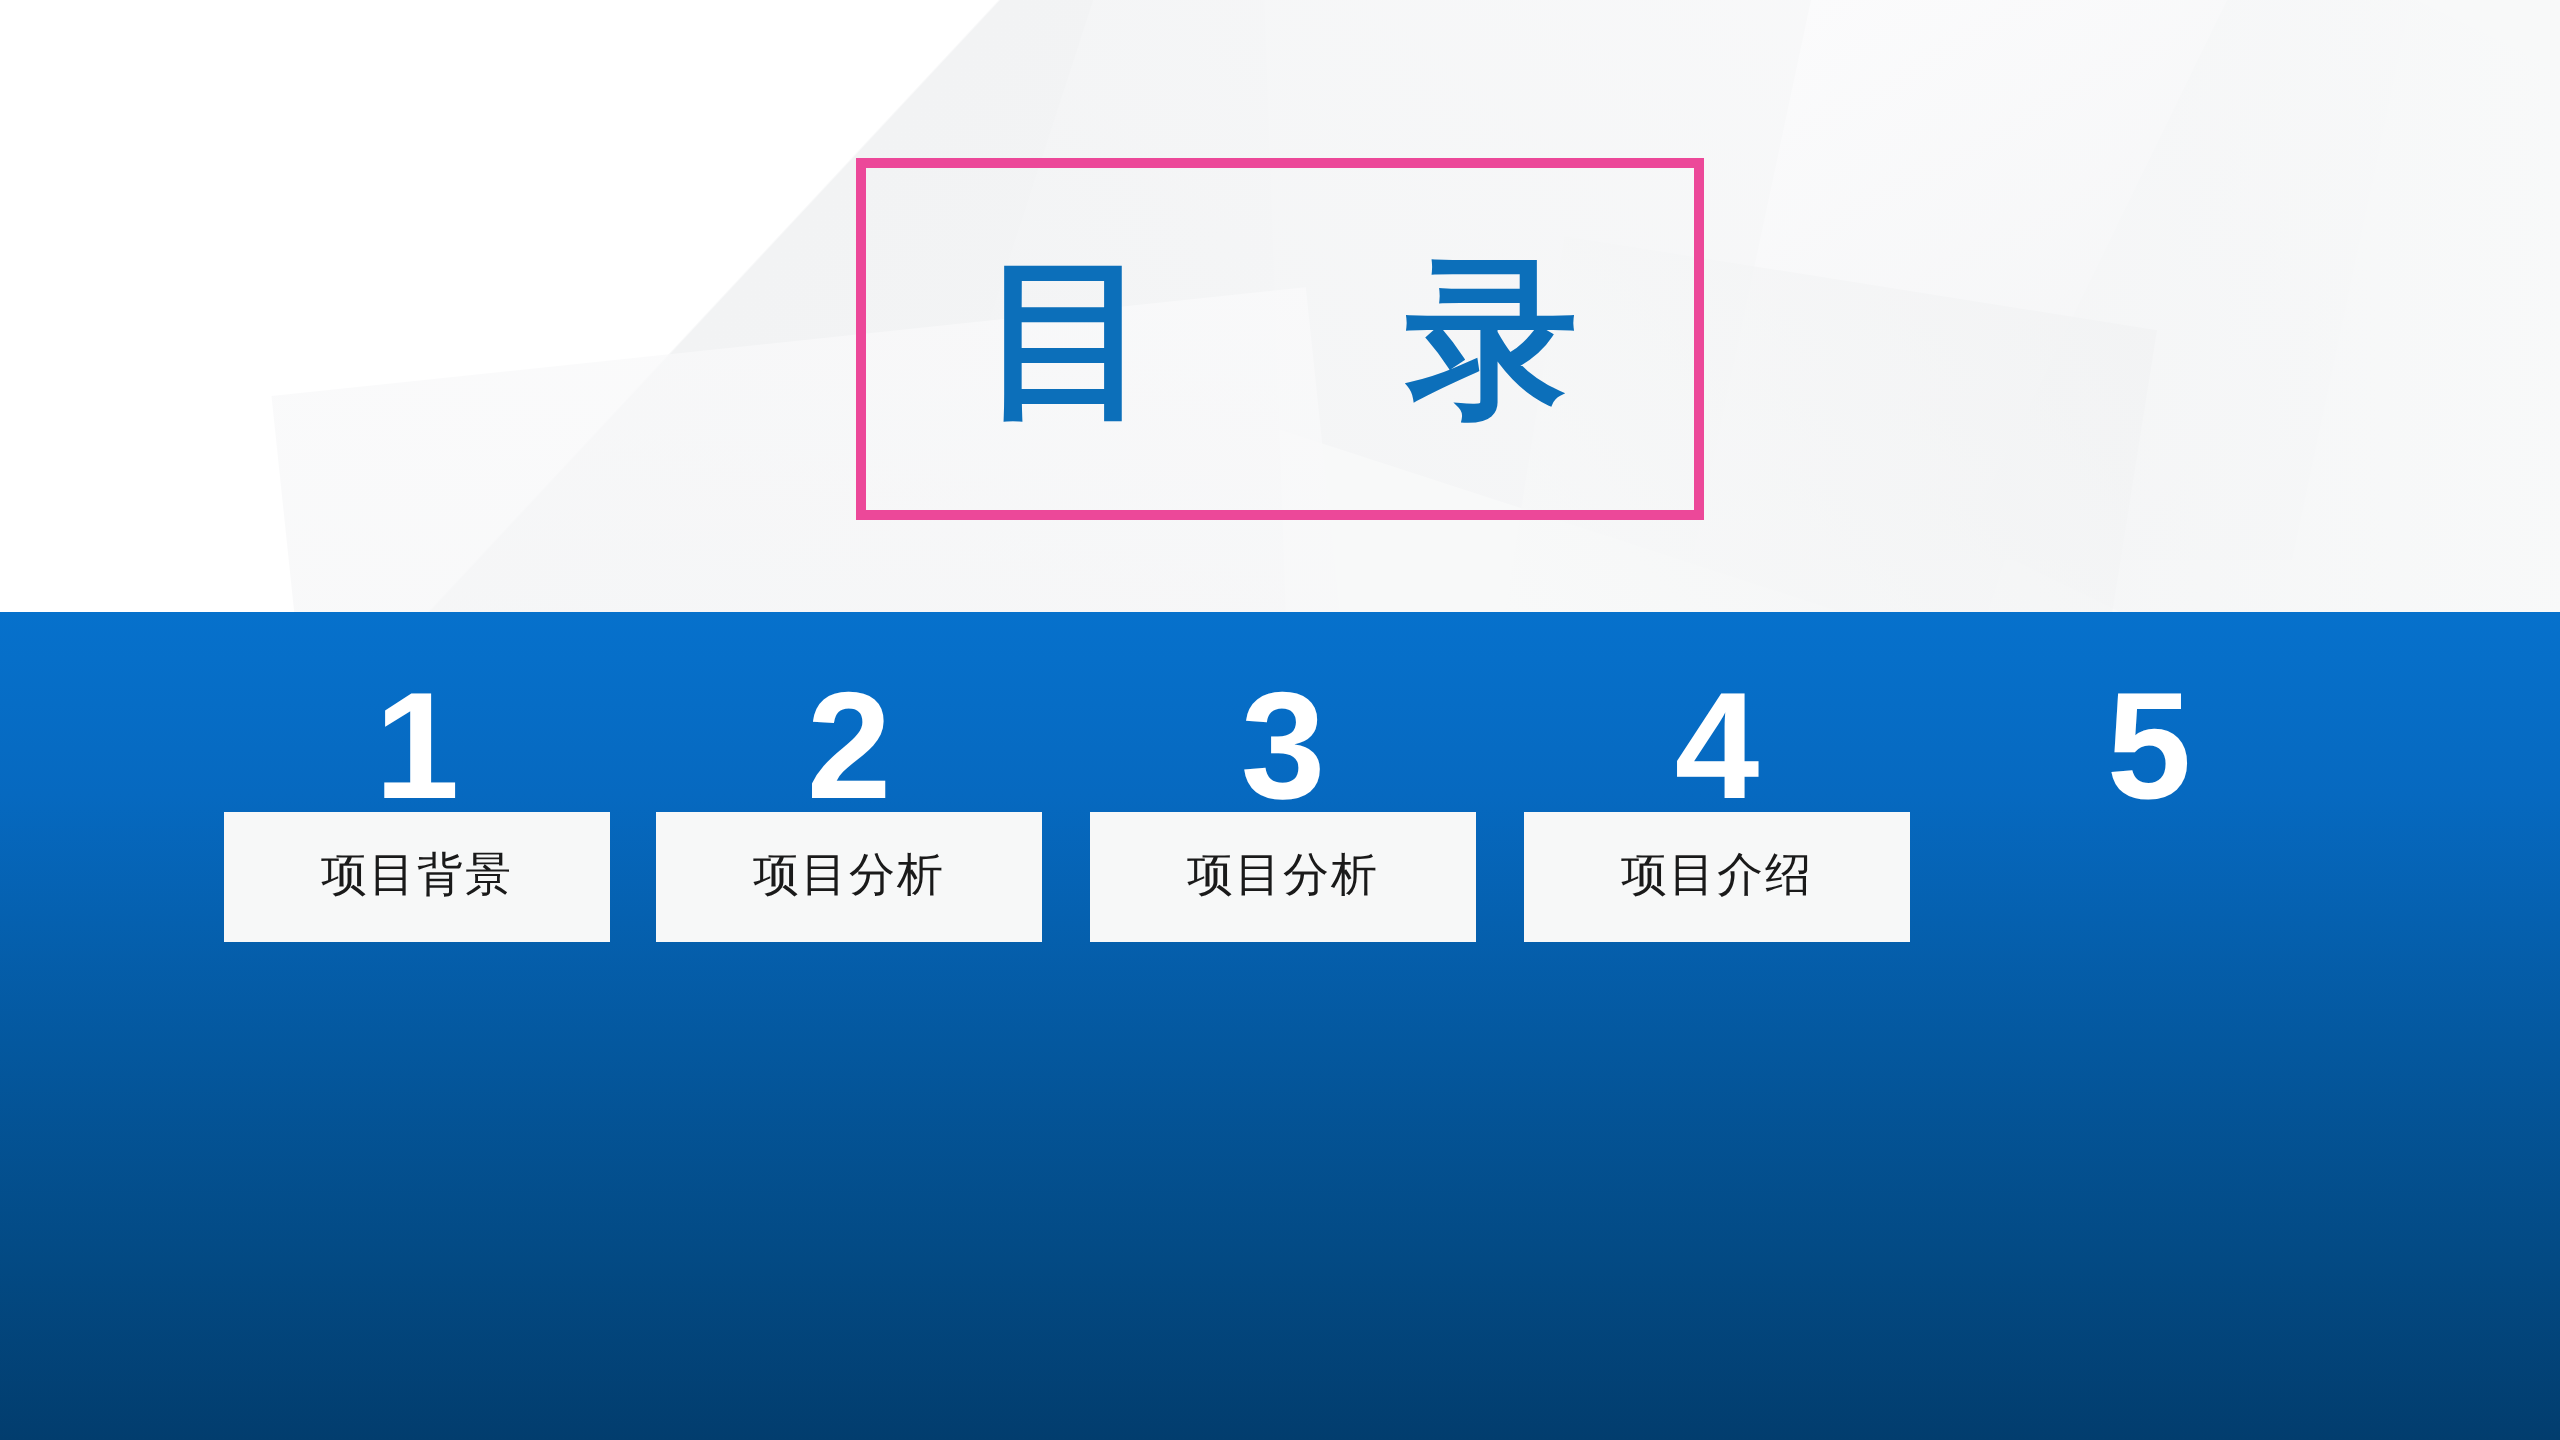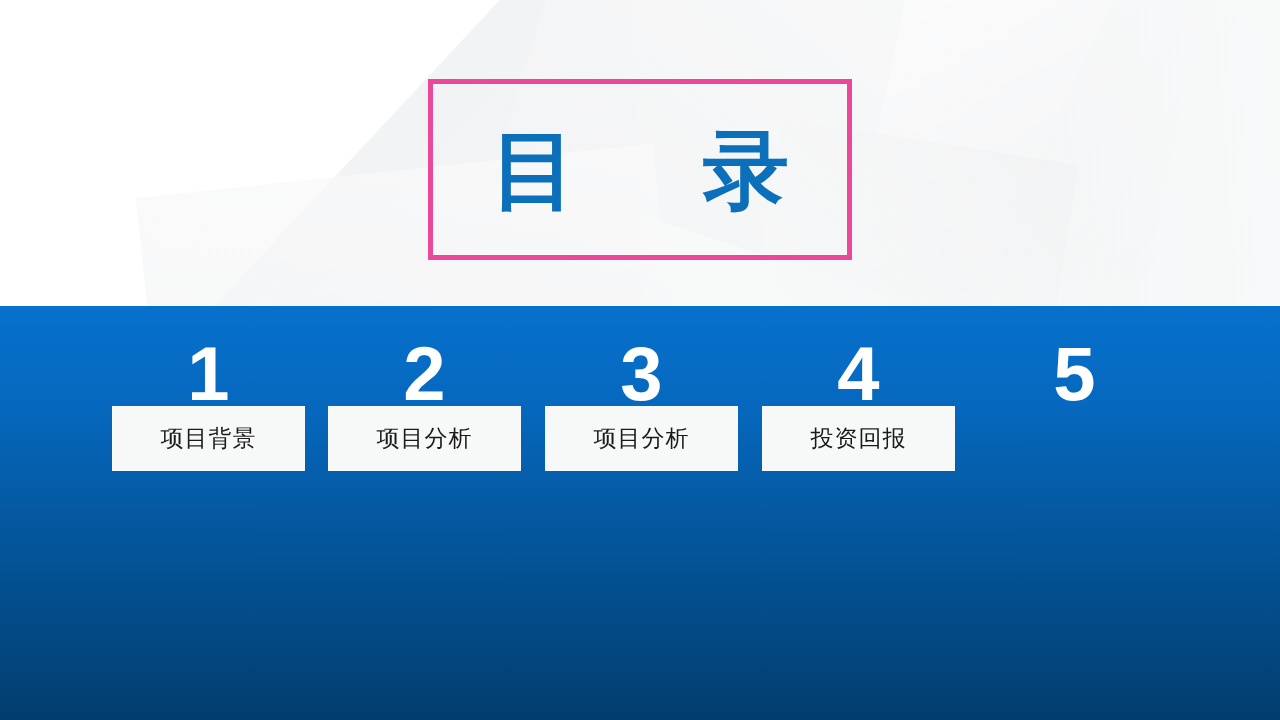--- a/index.html
+++ b/index.html
@@ -199,21 +199,21 @@
       <div class="toc-item" style="left:433px;">
         <div class="num">3</div>
         <div class="card">
           <span class="card-label">项目分析</span>
         </div>
       </div>
 
       <div class="toc-item" style="left:650px;">
         <div class="num">4</div>
         <div class="card">
-          <span class="card-label">投资回报</span>
+          <span class="card-label">项目介绍</span>
         </div>
       </div>
 
       <div class="toc-item" style="left:866px;">
         <div class="num">5</div>
       </div>
 
     </div>
   </div>
 

